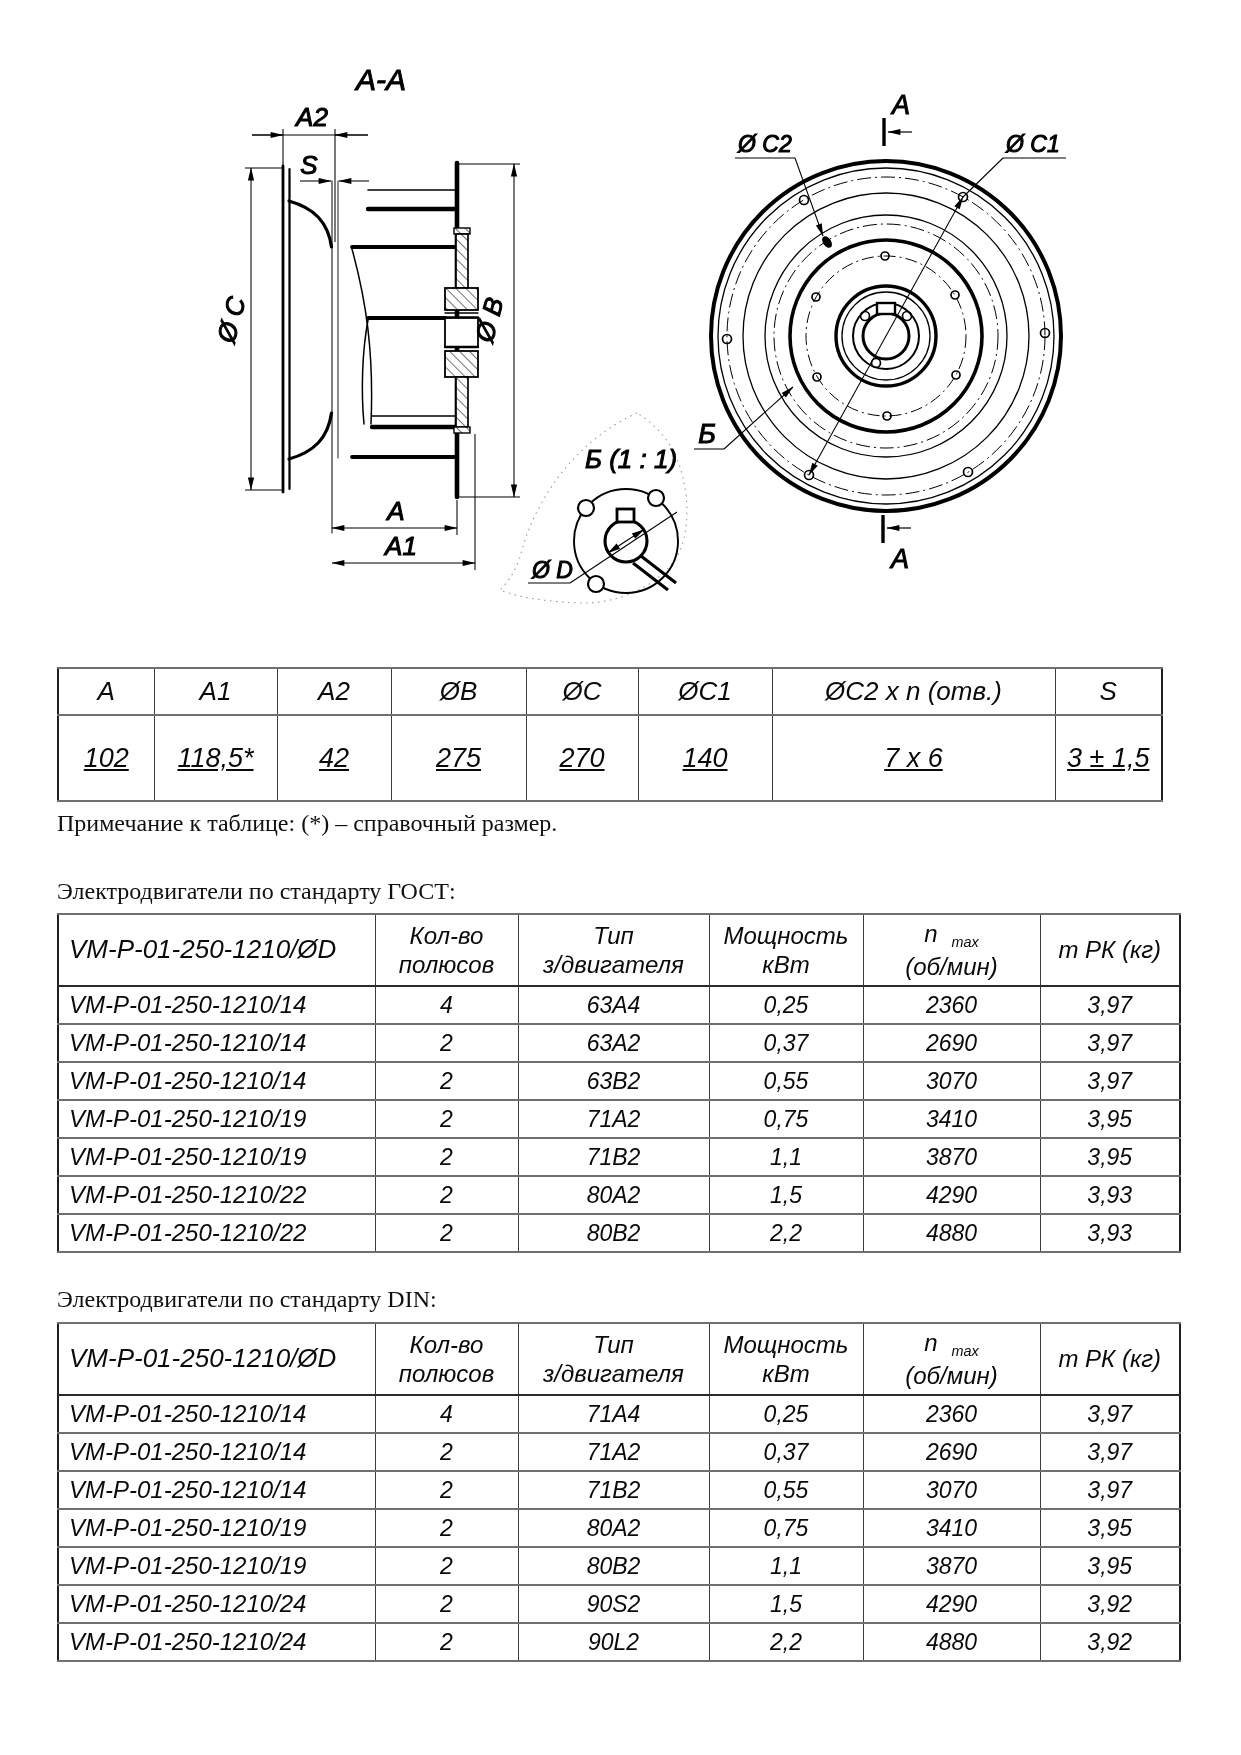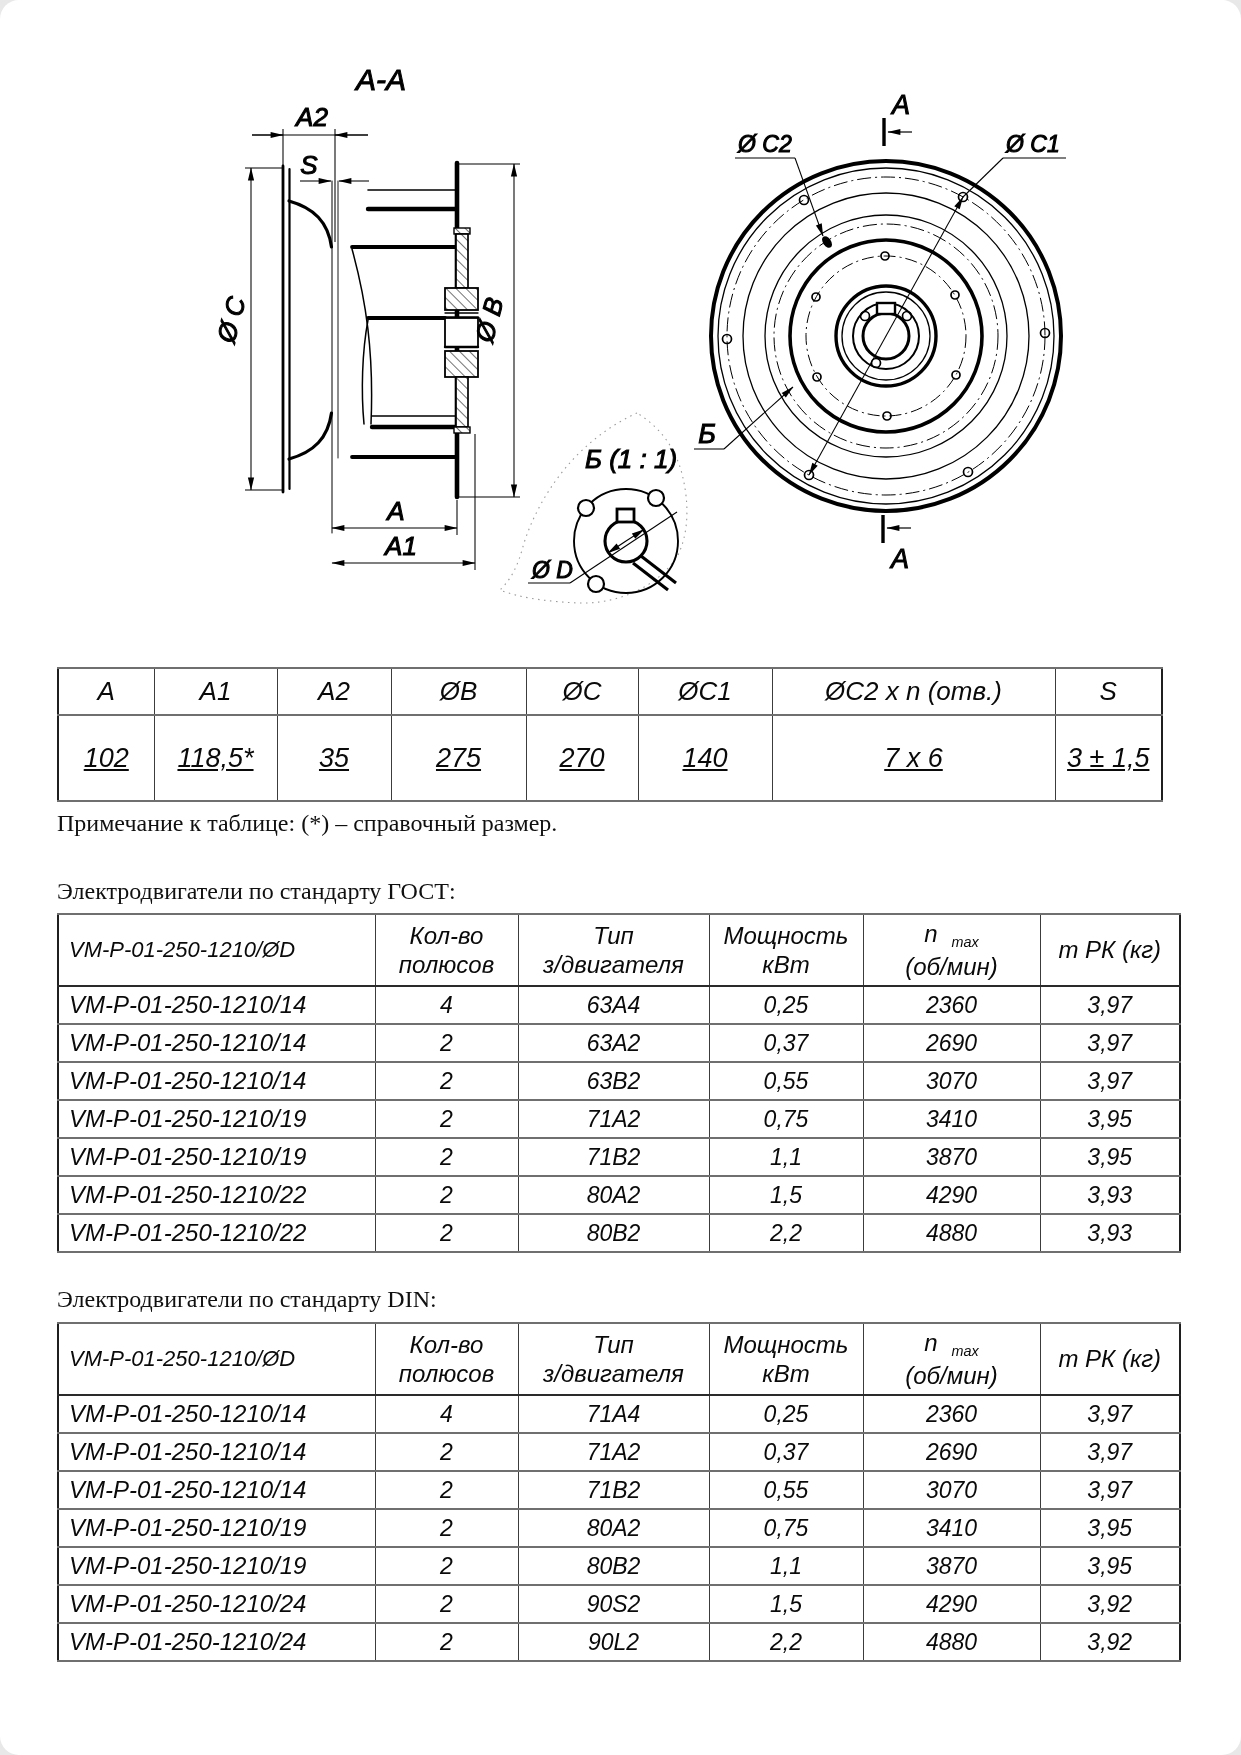--- a/index.html
+++ b/index.html
@@ -1,33 +1,33 @@
 <!DOCTYPE html>
 <html><head>
 <meta charset="utf-8">
 <style>
   html,body{margin:0;padding:0;}
   body{background:#e8e8e8;}
   .page{position:relative;width:1241px;height:1755px;background:#ffffff;overflow:hidden;
-        font-family:"Liberation Sans",sans-serif;color:#000;border-radius:19px;}
+        font-family:"Liberation Sans",sans-serif;color:#000;}
   svg text{font-family:"Liberation Sans",sans-serif;font-style:italic;fill:#000;}
   .abs{position:absolute;}
   
   table.spec{border-collapse:collapse;table-layout:fixed;background:#fff;
              font-style:italic;color:#0a0a0a;}
   table.spec{border:2.4px solid #1f1f1f;}
   table.spec td,table.spec th{border-left:1.6px solid #3c3c3c;border-right:1.6px solid #3c3c3c;
              border-top:2px solid #6f6f6f;border-bottom:2px solid #6f6f6f;
              text-align:center;vertical-align:middle;padding:0;font-weight:normal;overflow:hidden;white-space:nowrap;}
   table.dim td.hd{height:45px;font-size:26px;}
   table.dim td.val{height:84px;font-size:27px;text-decoration:underline;}
   table.motor th{height:70px;font-size:24px;line-height:1.22;border-bottom:2.2px solid #2a2a2a;}
   table.motor td{height:36px;font-size:23px;}
   table.motor td.model,table.motor th.model{text-align:left;padding-left:10px;font-size:24px;}
-  table.motor th.model{font-size:22px;}
+  table.motor th.model{font-size:26px;}
   table.motor sub{font-size:0.6em;margin-left:14px;}
   .serif{font-family:"Liberation Serif",serif;font-style:normal;font-size:24px;color:#101010;}
 </style>
 </head>
 <body>
 
 <div class="page">
 
   <svg class="abs" style="left:0;top:0;" width="1241" height="640" viewBox="0 0 1241 640">
     <defs>
@@ -220,21 +220,21 @@
         <td class="hd">A2</td>
         <td class="hd">ØB</td>
         <td class="hd">ØC</td>
         <td class="hd">ØC1</td>
         <td class="hd">ØC2 x n (отв.)</td>
         <td class="hd">S</td>
       </tr>
       <tr>
         <td class="val">102</td>
         <td class="val">118,5*</td>
-        <td class="val">35</td>
+        <td class="val">42</td>
         <td class="val">275</td>
         <td class="val">270</td>
         <td class="val">140</td>
         <td class="val">7 x 6</td>
         <td class="val">3 ± 1,5</td>
       </tr>
     </tbody>
   </table>
 
   <div class="abs serif" style="left:57px;top:878px;">Электродвигатели по стандарту ГОСТ:</div>

